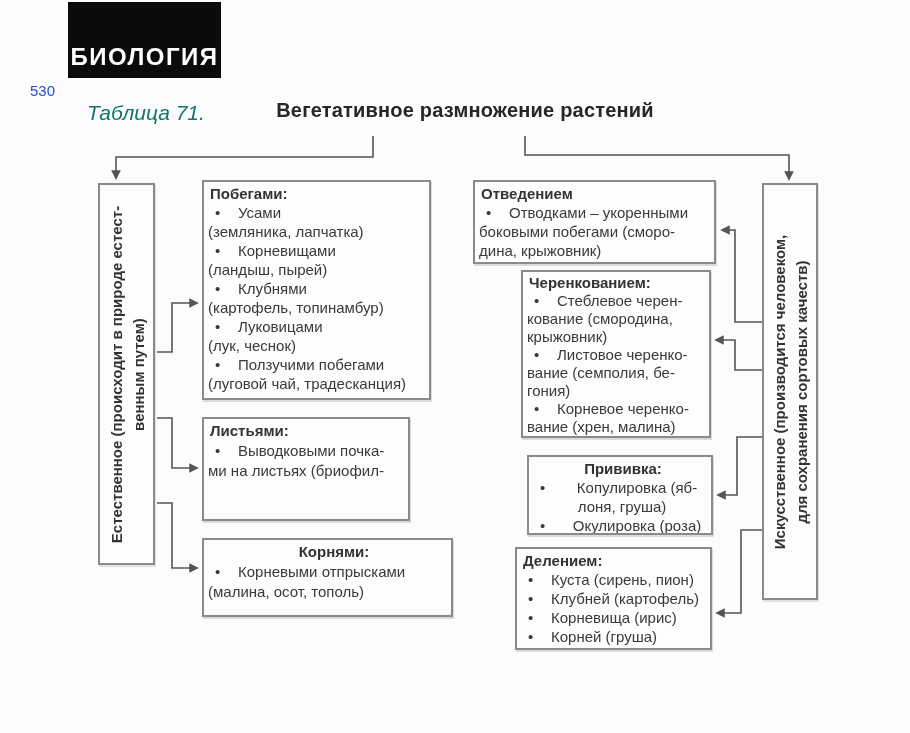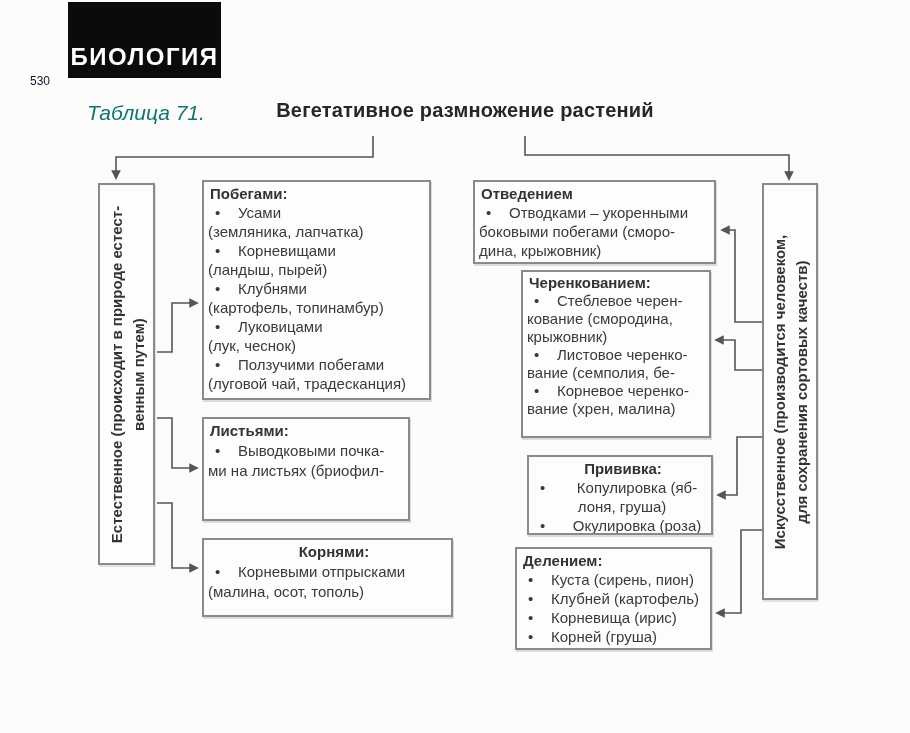--- a/index.html
+++ b/index.html
@@ -13,21 +13,21 @@
     background:var(--paper); color:var(--ink);
   }
   .abs{position:absolute;}
   
   .logo{
     background:var(--logo-bg); color:var(--logo-text);
     display:flex; align-items:flex-end; justify-content:center;
     font-weight:bold; font-size:24px; letter-spacing:1.5px;
     padding-bottom:7px; box-sizing:border-box;
   }
-  .page-num{font-size:12px; color:#0f172a;}
+  .page-num{font-size:15px; color:#1d4ed8;margin-top:8px;}
   .caption{font-size:21px; font-style:italic; color:#0f766e;}
   .title{
     font-size:20px; font-weight:bold; color:#262626;
     text-align:center; letter-spacing:0.2px;
   }
   
   .cat-box{
     border:2px solid var(--border); background:#fdfdfd;
     box-sizing:border-box; padding:2px 0 0 0; overflow:hidden;
     box-shadow:1px 2px 0 rgba(120,120,120,0.25);
@@ -133,20 +133,21 @@
   </div>
 
   <div class="abs cat-box" style="left:521px; top:270px; width:190px; height:168px; line-height:18px;">
     <div class="box-head">Черенкованием:</div>
     <div>
         <div class="line bullet"><span class="dot">•</span><span>Стеблевое черен-</span></div>
         <div class="line"><span>кование (смородина,</span></div>
         <div class="line"><span>крыжовник)</span></div>
         <div class="line bullet"><span class="dot">•</span><span>Листовое черенко-</span></div>
         <div class="line"><span>вание (семполия, бе-</span></div>
+        <div class="line"><span>гония)</span></div>
         <div class="line bullet"><span class="dot">•</span><span>Корневое черенко-</span></div>
         <div class="line"><span>вание (хрен, малина)</span></div>
       </div>
   </div>
 
   <div class="abs cat-box" style="left:527px; top:455px; width:186px; height:80px; line-height:19px;text-align:center;">
     <div class="box-head">Прививка:</div>
     <div>
         <div class="line bullet"><span class="dot">•</span><span>Копулировка (яб-</span></div>
         <div class="line"><span>лоня, груша)</span></div>

